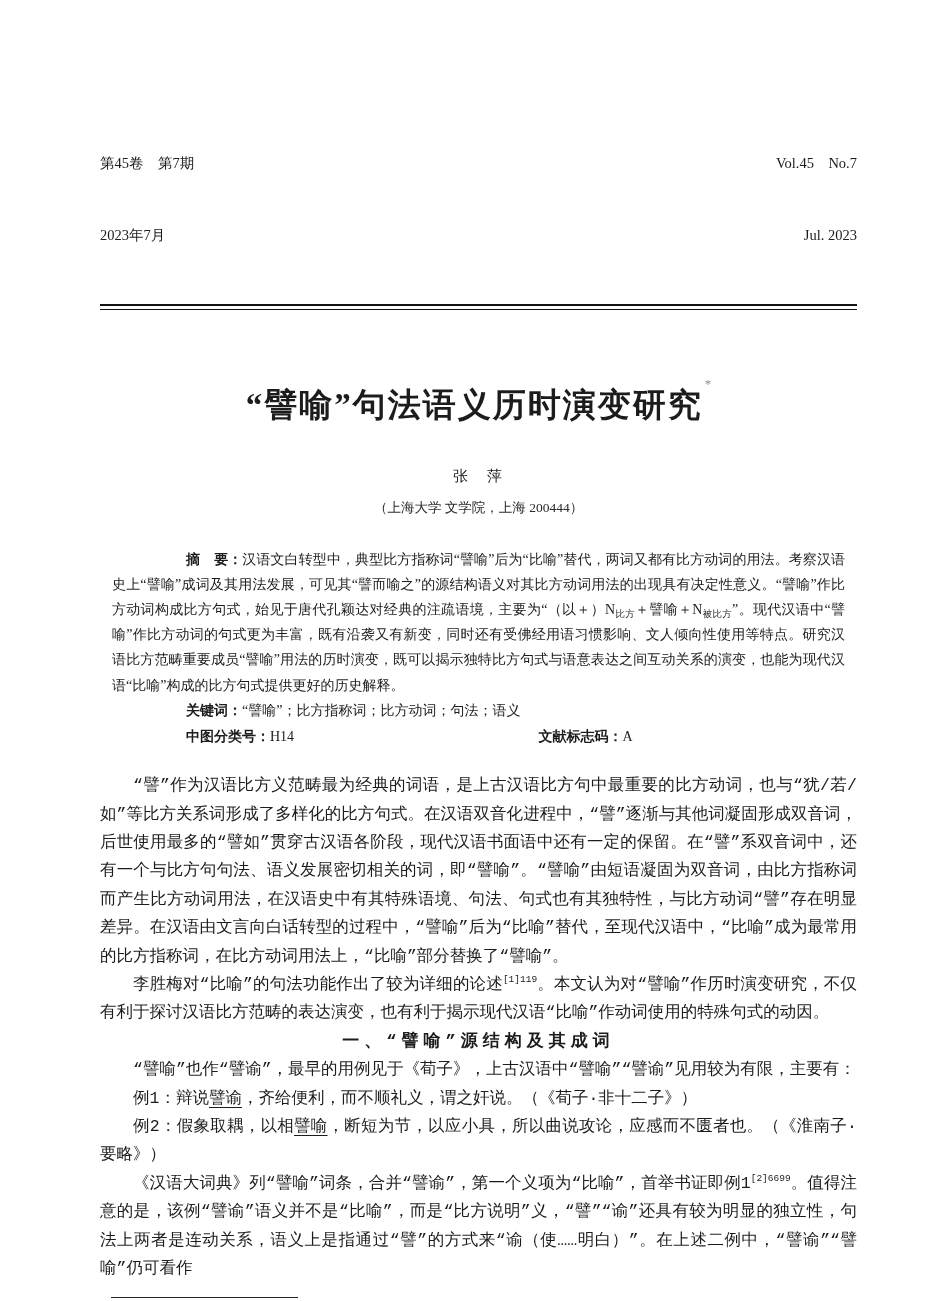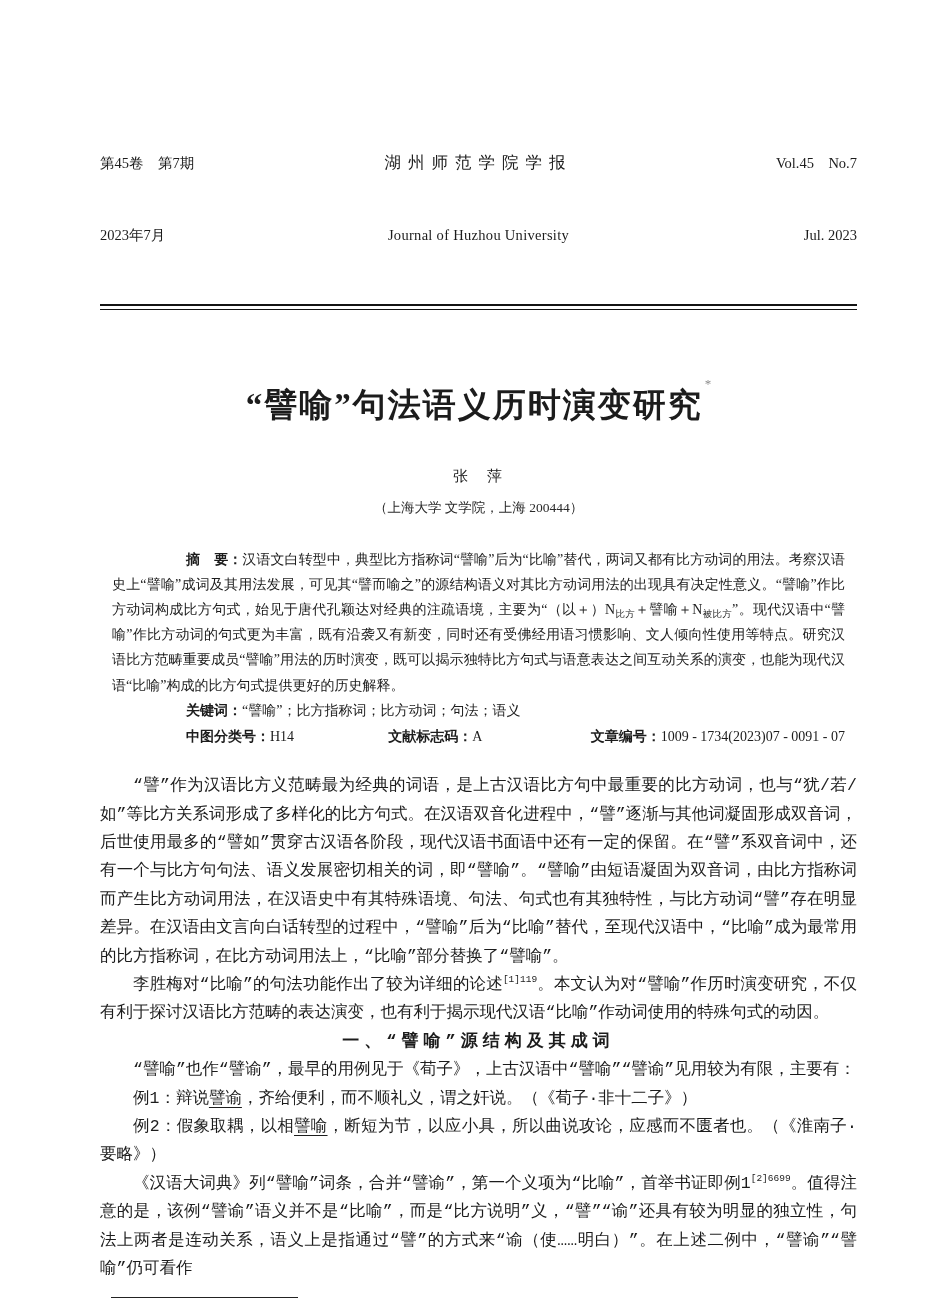--- a/index.html
+++ b/index.html
@@ -59,45 +59,40 @@
 </head>
 <body>
 
 <div class="page">
 
   <div class="jheader">
     <div class="col jh-left">
       <div>第45卷　第7期</div>
       <div>2023年7月</div>
     </div>
-    <div class="col jh-center">
-      <div class="jname-cn">湖州师范学院学报</div>
-      <div class="jname-en">Journal of Huzhou University</div>
-    </div>
     <div class="col jh-right">
       <div>Vol.45　No.7</div>
       <div>Jul. 2023</div>
     </div>
   </div>
   <div class="rule-wrap">
     <div class="rule-thick"></div>
     <div class="rule-thin"></div>
   </div>
 
   <div class="title"><span>“譬喻”句法语义历时演变研究</span><span class="title-note">*</span></div>
   <div class="author">张　萍</div>
   <div class="affiliation">（上海大学 文学院，上海 200444）</div>
 
   <div class="abstract-block">
     <p class="indent2"><span class="blabel">摘　要：</span><span><span>汉语文白转型中，典型比方指称词“譬喻”后为“比喻”替代，两词又都有比方动词的用法。考察汉语史上“譬喻”成词及其用法发展，可见其“譬而喻之”的源结构语义对其比方动词用法的出现具有决定性意义。“譬喻”作比方动词构成比方句式，始见于唐代孔颖达对经典的注疏语境，主要为“（以＋）N</span><sub>比方</sub><span>＋譬喻＋N</span><sub>被比方</sub><span>”。现代汉语中“譬喻”作比方动词的句式更为丰富，既有沿袭又有新变，同时还有受佛经用语习惯影响、文人倾向性使用等特点。研究汉语比方范畴重要成员“譬喻”用法的历时演变，既可以揭示独特比方句式与语意表达之间互动关系的演变，也能为现代汉语“比喻”构成的比方句式提供更好的历史解释。</span></span></p>
     <p class="indent2 kw-line"><span class="blabel">关键词：</span><span>“譬喻”；比方指称词；比方动词；句法；语义</span></p>
     <div class="meta-line">
       <span class="meta-item1"><span class="blabel">中图分类号：</span><span>H14</span></span>
       <span class="meta-item2"><span class="blabel">文献标志码：</span><span>A</span></span>
-      <span class="meta-item3"><span class="blabel">文章编号：</span><span>1009 - 1734(2023)07 - 0091 - 07</span></span>
     </div>
   </div>
 
   <div class="bodytext">
     <p><span>“譬”作为汉语比方义范畴最为经典的词语，是上古汉语比方句中最重要的比方动词，也与“犹/若/如”等比方关系词形成了多样化的比方句式。在汉语双音化进程中，“譬”逐渐与其他词凝固形成双音词，后世使用最多的“譬如”贯穿古汉语各阶段，现代汉语书面语中还有一定的保留。在“譬”系双音词中，还有一个与比方句句法、语义发展密切相关的词，即“譬喻”。“譬喻”由短语凝固为双音词，由比方指称词而产生比方动词用法，在汉语史中有其特殊语境、句法、句式也有其独特性，与比方动词“譬”存在明显差异。在汉语由文言向白话转型的过程中，“譬喻”后为“比喻”替代，至现代汉语中，“比喻”成为最常用的比方指称词，在比方动词用法上，“比喻”部分替换了“譬喻”。</span></p>
     <p><span>李胜梅对“比喻”的句法功能作出了较为详细的论述</span><sup>[1]119</sup><span>。本文认为对“譬喻”作历时演变研究，不仅有利于探讨汉语比方范畴的表达演变，也有利于揭示现代汉语“比喻”作动词使用的特殊句式的动因。</span></p>
     <p class="section-h">一、“譬喻”源结构及其成词</p>
     <p><span>“譬喻”也作“譬谕”，最早的用例见于《荀子》，上古汉语中“譬喻”“譬谕”见用较为有限，主要有：</span></p>
     <p><span>例1：辩说</span><span class="uline">譬谕</span><span>，齐给便利，而不顺礼义，谓之奸说。（《荀子·非十二子》）</span></p>
     <p><span>例2：假象取耦，以相</span><span class="uline">譬喻</span><span>，断短为节，以应小具，所以曲说攻论，应感而不匮者也。（《淮南子·要略》）</span></p>

